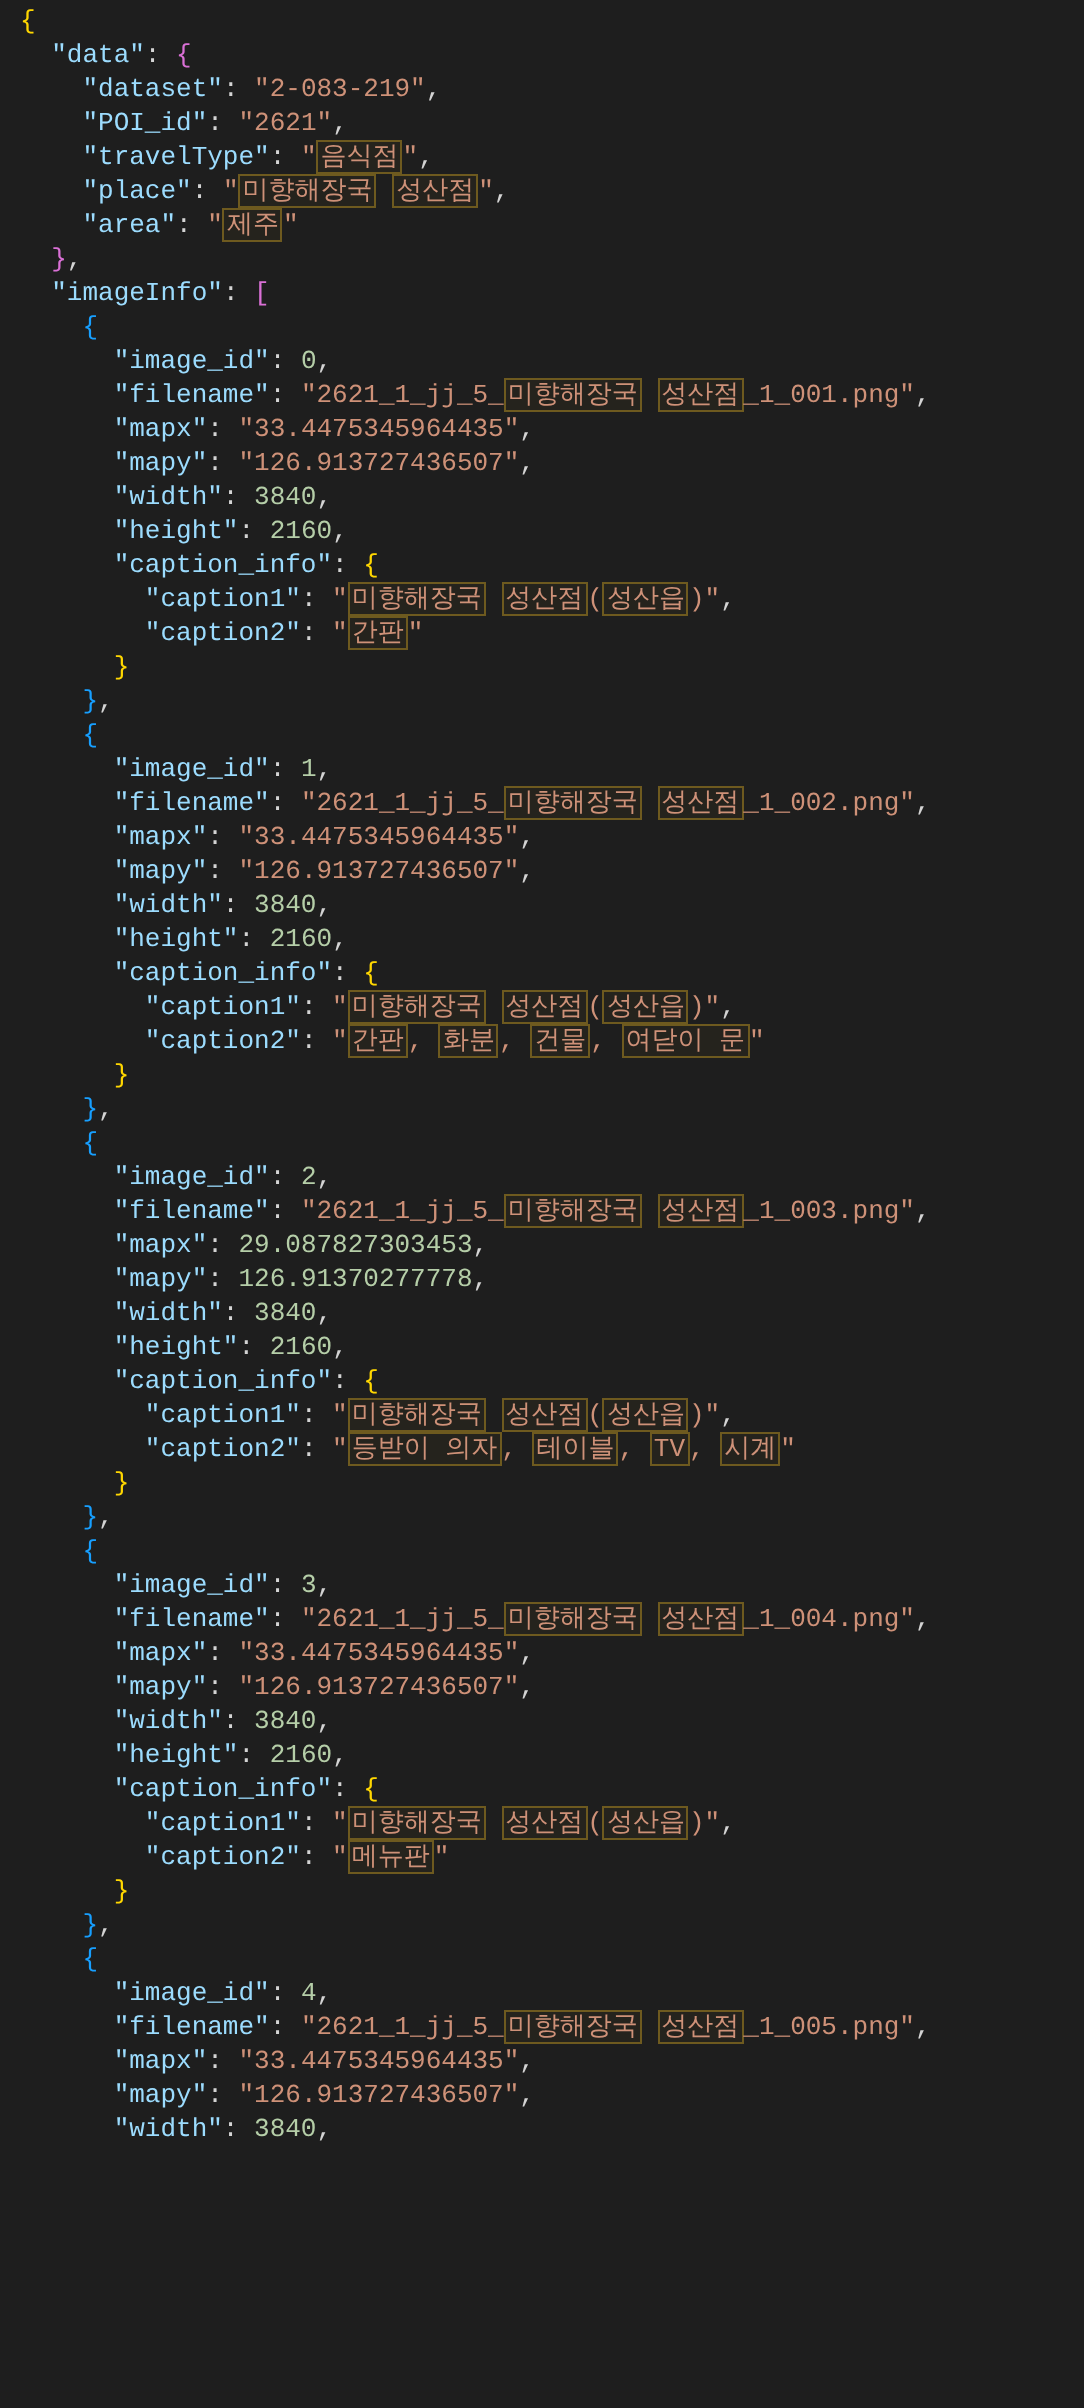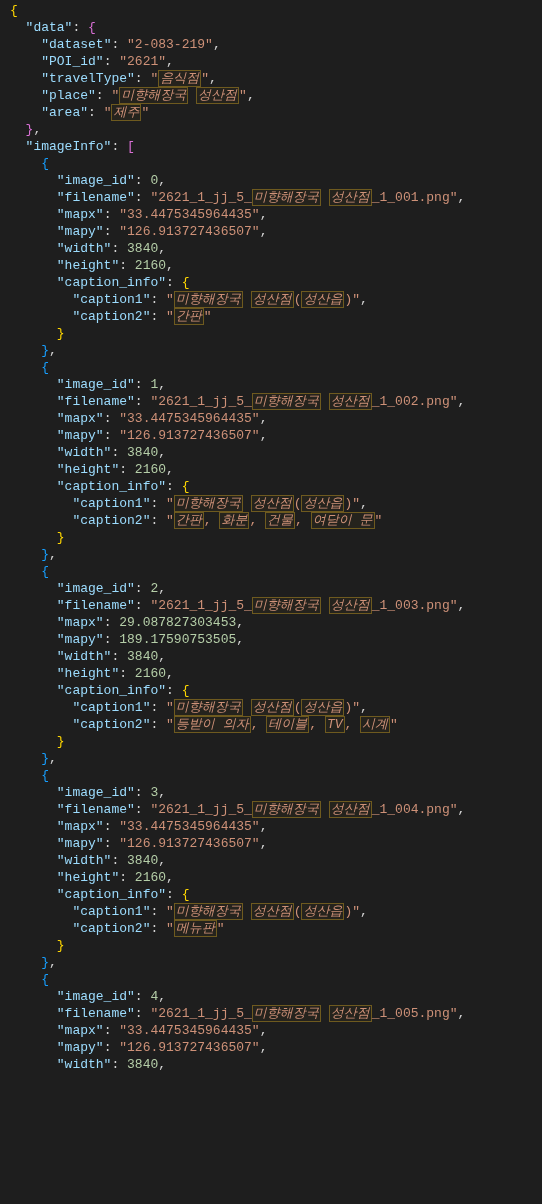--- a/index.html
+++ b/index.html
@@ -21,21 +21,20 @@
   .br3 { color: #ffd700; }     
   .key { color: #9cdcfe; }     
   .str { color: #ce9178; }     
   .num { color: #b5cea8; }     
   .punc { color: #d4d4d4; }    
   .hl {
     border: 1px solid #6e5a1f;
     background: rgba(110,90,31,0.1);
     padding: 0 1px;
     margin: 0 0px;
-    font-style: italic;
   }
 </style>
 </head>
 <body>
 
 <div id="code">
     <div class="line"><span class="br">{</span></div>
     <div class="line">  <span class="key">"data"</span><span class="punc">: </span><span class="br1">{</span></div>
     <div class="line">    <span class="key">"dataset"</span><span class="punc">: </span><span class="str">"2-083-219"</span><span class="punc">,</span></div>
     <div class="line">    <span class="key">"POI_id"</span><span class="punc">: </span><span class="str">"2621"</span><span class="punc">,</span></div>
@@ -65,21 +64,21 @@
     <div class="line">      <span class="key">"height"</span><span class="punc">: </span><span class="num">2160</span><span class="punc">,</span></div>
     <div class="line">      <span class="key">"caption_info"</span><span class="punc">: </span><span class="br3">{</span></div>
     <div class="line">        <span class="key">"caption1"</span><span class="punc">: </span><span class="str">"<span class="hl">미향해장국</span> <span class="hl">성산점</span>(<span class="hl">성산읍</span>)"</span><span class="punc">,</span></div>
     <div class="line">        <span class="key">"caption2"</span><span class="punc">: </span><span class="str">"<span class="hl">간판</span>, <span class="hl">화분</span>, <span class="hl">건물</span>, <span class="hl">여닫이 문</span>"</span></div>
     <div class="line">      <span class="br3">}</span></div>
     <div class="line">    <span class="br2">}</span><span class="punc">,</span></div>
     <div class="line">    <span class="br2">{</span></div>
     <div class="line">      <span class="key">"image_id"</span><span class="punc">: </span><span class="num">2</span><span class="punc">,</span></div>
     <div class="line">      <span class="key">"filename"</span><span class="punc">: </span><span class="str">"2621_1_jj_5_<span class="hl">미향해장국</span> <span class="hl">성산점</span>_1_003.png"</span><span class="punc">,</span></div>
     <div class="line">      <span class="key">"mapx"</span><span class="punc">: </span><span class="num">29.087827303453</span><span class="punc">,</span></div>
-    <div class="line">      <span class="key">"mapy"</span><span class="punc">: </span><span class="num">189.17590753505</span><span class="punc">,</span></div>
+    <div class="line">      <span class="key">"mapy"</span><span class="punc">: </span><span class="num">126.91370277778</span><span class="punc">,</span></div>
     <div class="line">      <span class="key">"width"</span><span class="punc">: </span><span class="num">3840</span><span class="punc">,</span></div>
     <div class="line">      <span class="key">"height"</span><span class="punc">: </span><span class="num">2160</span><span class="punc">,</span></div>
     <div class="line">      <span class="key">"caption_info"</span><span class="punc">: </span><span class="br3">{</span></div>
     <div class="line">        <span class="key">"caption1"</span><span class="punc">: </span><span class="str">"<span class="hl">미향해장국</span> <span class="hl">성산점</span>(<span class="hl">성산읍</span>)"</span><span class="punc">,</span></div>
     <div class="line">        <span class="key">"caption2"</span><span class="punc">: </span><span class="str">"<span class="hl">등받이 의자</span>, <span class="hl">테이블</span>, <span class="hl">TV</span>, <span class="hl">시계</span>"</span></div>
     <div class="line">      <span class="br3">}</span></div>
     <div class="line">    <span class="br2">}</span><span class="punc">,</span></div>
     <div class="line">    <span class="br2">{</span></div>
     <div class="line">      <span class="key">"image_id"</span><span class="punc">: </span><span class="num">3</span><span class="punc">,</span></div>
     <div class="line">      <span class="key">"filename"</span><span class="punc">: </span><span class="str">"2621_1_jj_5_<span class="hl">미향해장국</span> <span class="hl">성산점</span>_1_004.png"</span><span class="punc">,</span></div>

